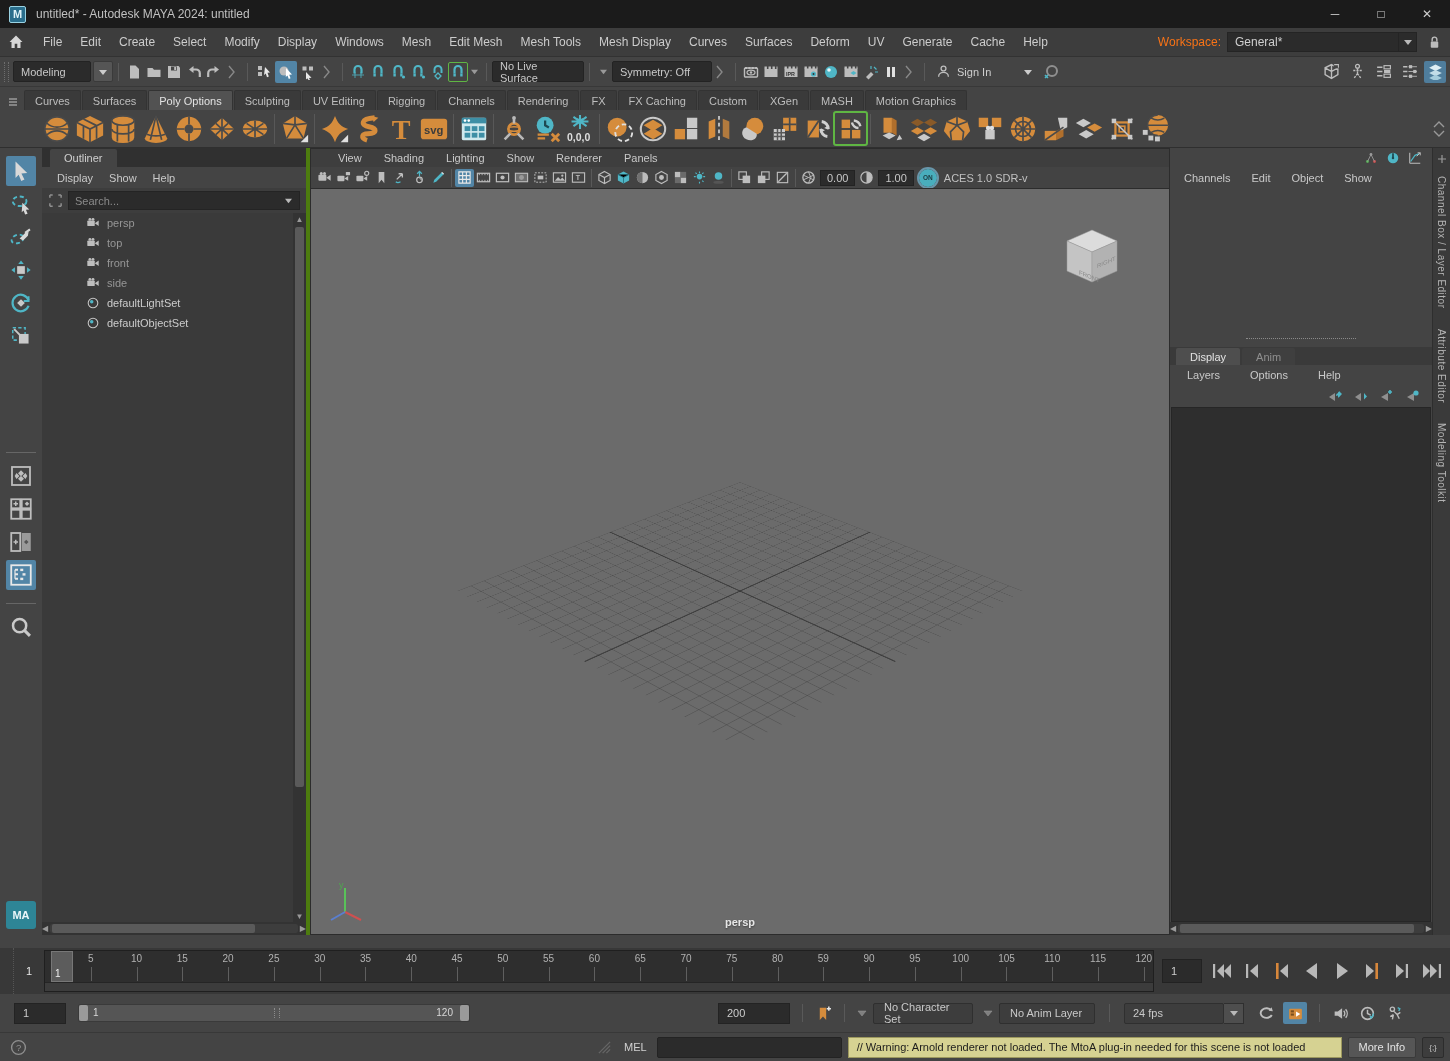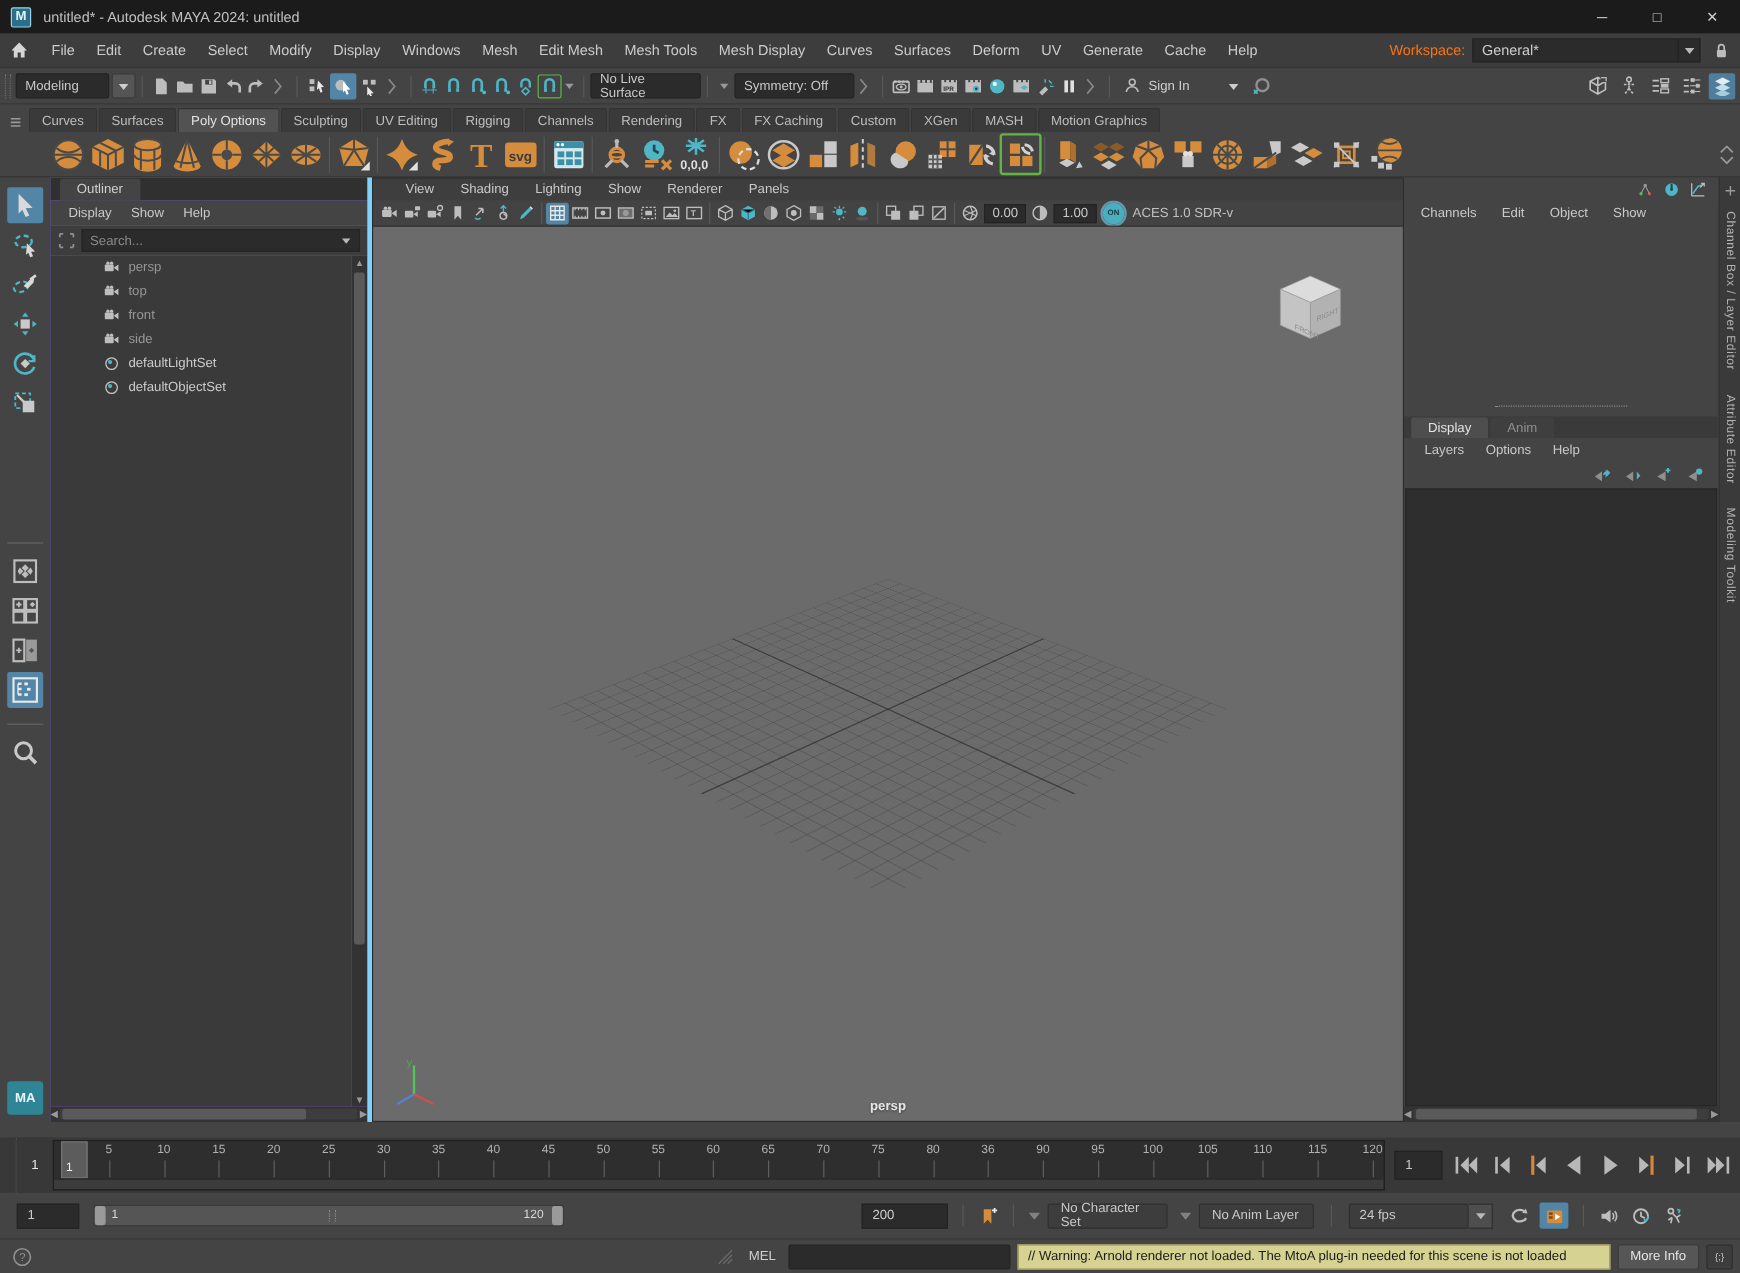--- a/index.html
+++ b/index.html
@@ -52,21 +52,21 @@
   #main { position:absolute; left:0; top:148px; width:100%; height:787px; display:flex; }
 
   
   #toolbox { width:42px; height:100%; background:#444; display:flex; flex-direction:column; align-items:center; padding-top:8px; position:relative; }
   .tool { width:30px; height:30px; margin-bottom:3px; display:flex; align-items:center; justify-content:center; border-radius:2px; }
   .tool.active { background:#5285a6; }
   #toolbox .laysep { width:30px; height:1px; background:#666; margin:10px 0 8px; }
   #toolbox .avatar { position:absolute; bottom:6px; left:6px; width:30px; height:28px; background:#2e8596; border-radius:3px; color:#eaf6f9; font-weight:bold; font-size:11px; display:flex; align-items:center; justify-content:center; }
 
   
-  #outliner { width:268px; height:100%; background:#8b5cf6; border-right:4px solid #7dd3fc; position:relative; display:flex; flex-direction:column; }
+  #outliner { width:268px; height:100%; background:#ef4444; border-right:4px solid #4d7c0f; position:relative; display:flex; flex-direction:column; }
   #outliner .paneltab-row { height:19px; display:flex; align-items:flex-end; background:#303030; }
   #outliner .paneltab { height:18px; background:#444; padding:0 14px; display:flex; align-items:center; color:#cfcfcf; margin-left:8px; border-radius:2px 2px 0 0; }
   #outliner .menurow { height:21px; background:#444; display:flex; align-items:center; padding-left:8px; gap:2px; }
   #outliner .menurow span { padding:0 7px; color:#c9c9c9; }
   #outliner .searchrow { height:25px; background:#3d3d3d; display:flex; align-items:center; padding:0 6px; gap:5px; }
   #outliner .searchbox { flex:1; height:19px; background:#2b2b2b; border:1px solid #242424; display:flex; align-items:center; padding:0 6px; color:#8a8a8a; }
   #outliner .searchbox .ph { flex:1; }
   #outliner .list { flex:1; position:relative; background:#3a3a3a; margin-right:13px; }
   .olrow { height:20px; display:flex; align-items:center; padding-left:44px; gap:7px; }
   .olrow.dim { color:#969696; }
@@ -108,21 +108,21 @@
   #rightpanel { width:262px; height:100%; background:#444; position:relative; display:flex; flex-direction:column; }
   #rightpanel .cb-hdr-icons { height:20px; display:flex; justify-content:flex-end; align-items:center; gap:8px; padding-right:10px; background:#444; }
   #rightpanel .cbmenus { height:20px; display:flex; align-items:center; padding-left:14px; }
   #rightpanel .cbmenus span { padding:0 11px 0 0; margin-right:10px; color:#c9c9c9; }
   #cbmessage { margin-top:150px; padding:0 20px; text-align:center; color:#b9b9b9; line-height:1.5; font-size:11.5px; }
   #rightpanel .dotted-div { margin:150px auto 8px; width:110px; border-top:1px dotted #8a8a8a; }
   #layertabs { height:18px; display:flex; align-items:flex-end; padding-left:6px; background:#3a3a3a; }
   #layertabs .ltab { height:17px; padding:0 14px; display:flex; align-items:center; border-radius:2px 2px 0 0; margin-right:2px; }
   #layertabs .ltab.active { background:#4e4e4e; color:#e3e3e3; }
   #layertabs .ltab.inactive { background:#3f3f3f; color:#8f8f8f; }
-  #layermenus { height:20px; display:flex; align-items:center; padding-left:8px; background:#444; }
+  #layermenus { height:20px; display:flex; align-items:center; padding-left:8px; background:#444;gap:12px; }
   #layermenus span { padding:0 9px; color:#c9c9c9; }
   #layericons { height:22px; display:flex; align-items:center; justify-content:flex-end; gap:10px; padding-right:12px; background:#444; }
   #layerlist { flex:1; background:#2e2e2e; border:1px solid #262626; margin:0 1px; }
   #rightpanel .hscroll { height:13px; background:#333; display:flex; align-items:center; }
 
   
   #sidestrip { width:18px; height:100%; background:#3a3a3a; border-left:1px solid #2e2e2e; display:flex; flex-direction:column; align-items:center; padding-top:6px; gap:4px; }
   #sidestrip .vtab { writing-mode:vertical-rl; color:#b4b4b4; font-size:10px; letter-spacing:.5px; padding:8px 0; }
 
   
@@ -1270,21 +1270,21 @@
         <div class="tick" style="left:49.586776859504134%">60</div>
         <div class="tickline" style="left:49.586776859504134%"></div>
         <div class="tick" style="left:53.71900826446281%">65</div>
         <div class="tickline" style="left:53.71900826446281%"></div>
         <div class="tick" style="left:57.85123966942148%">70</div>
         <div class="tickline" style="left:57.85123966942148%"></div>
         <div class="tick" style="left:61.98347107438017%">75</div>
         <div class="tickline" style="left:61.98347107438017%"></div>
         <div class="tick" style="left:66.11570247933885%">80</div>
         <div class="tickline" style="left:66.11570247933885%"></div>
-        <div class="tick" style="left:70.24793388429752%">36</div>
+        <div class="tick" style="left:70.24793388429752%">59</div>
         <div class="tickline" style="left:70.24793388429752%"></div>
         <div class="tick" style="left:74.3801652892562%">90</div>
         <div class="tickline" style="left:74.3801652892562%"></div>
         <div class="tick" style="left:78.51239669421489%">95</div>
         <div class="tickline" style="left:78.51239669421489%"></div>
         <div class="tick" style="left:82.64462809917356%">100</div>
         <div class="tickline" style="left:82.64462809917356%"></div>
         <div class="tick" style="left:86.77685950413223%">105</div>
         <div class="tickline" style="left:86.77685950413223%"></div>
         <div class="tick" style="left:90.9090909090909%">110</div>

